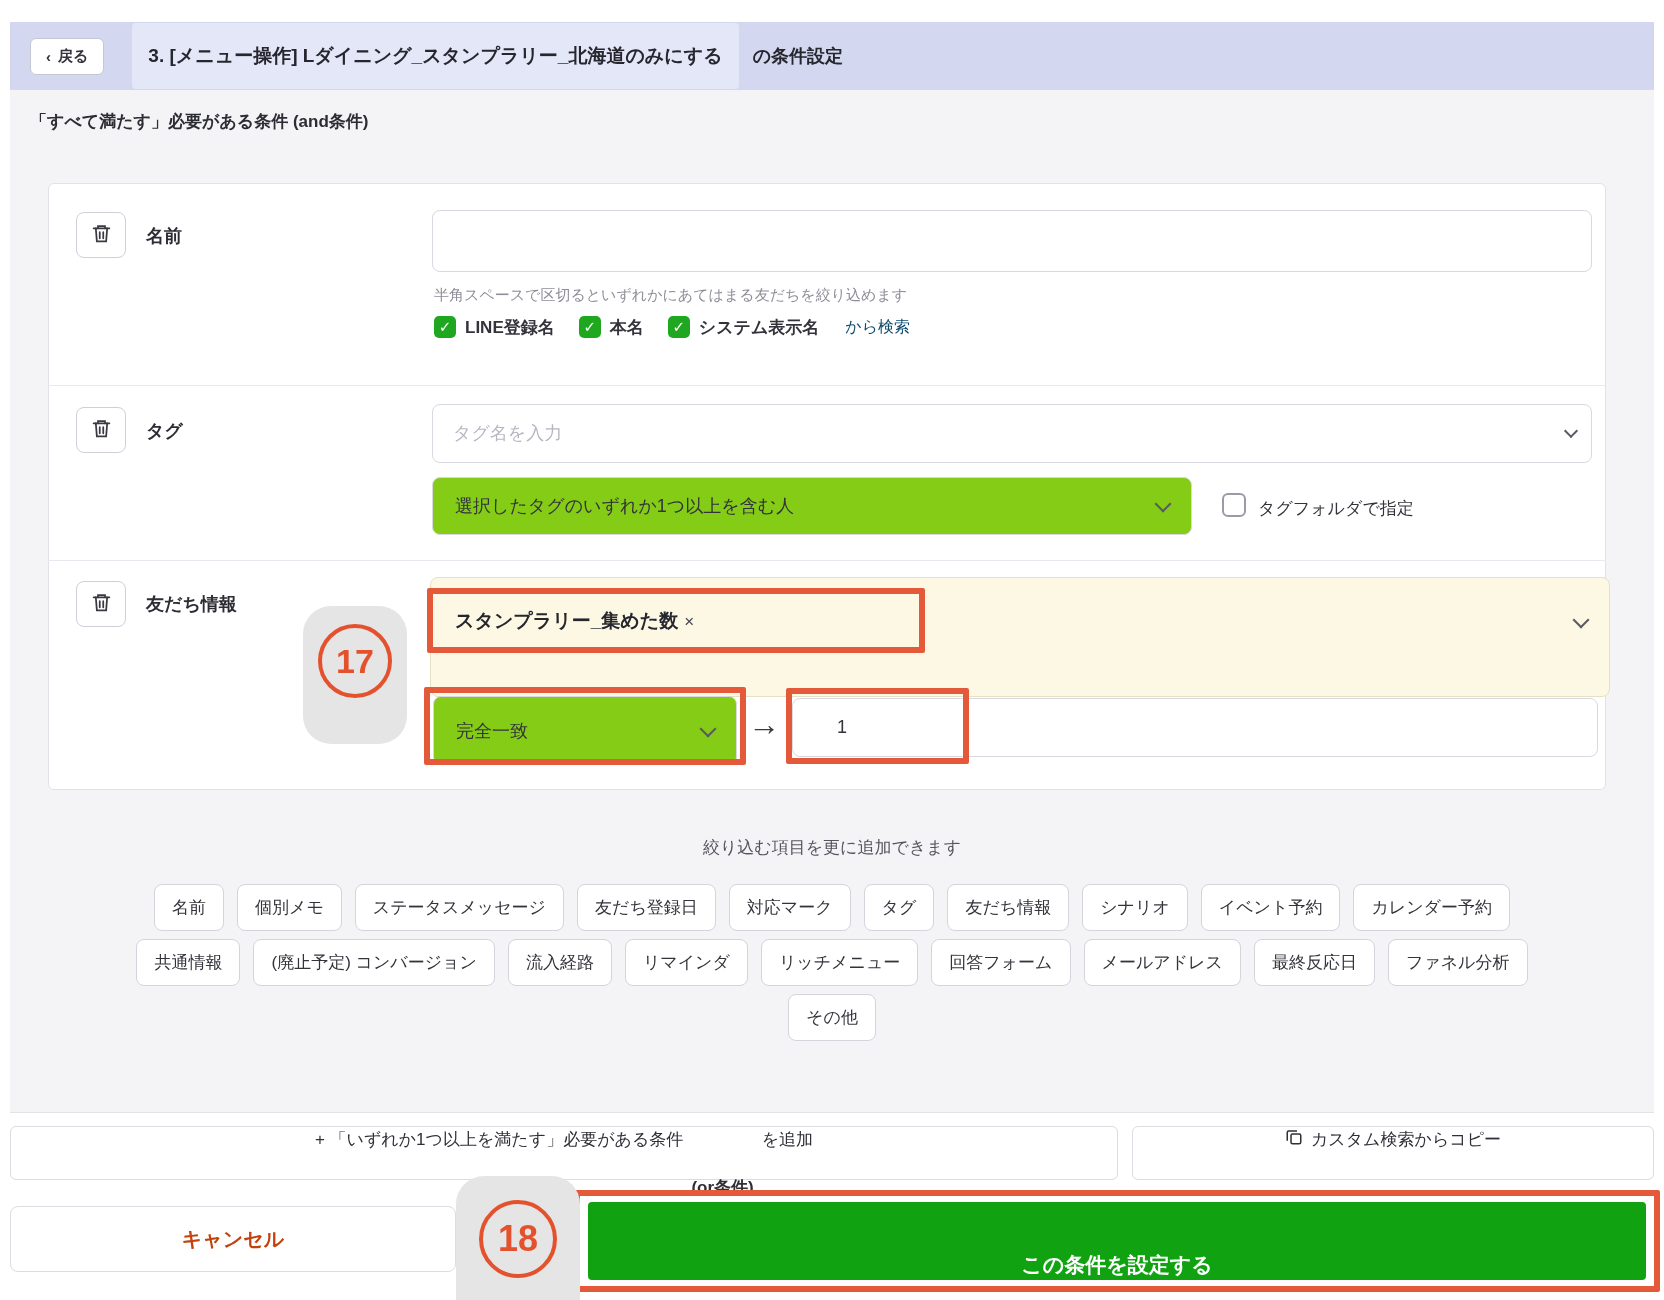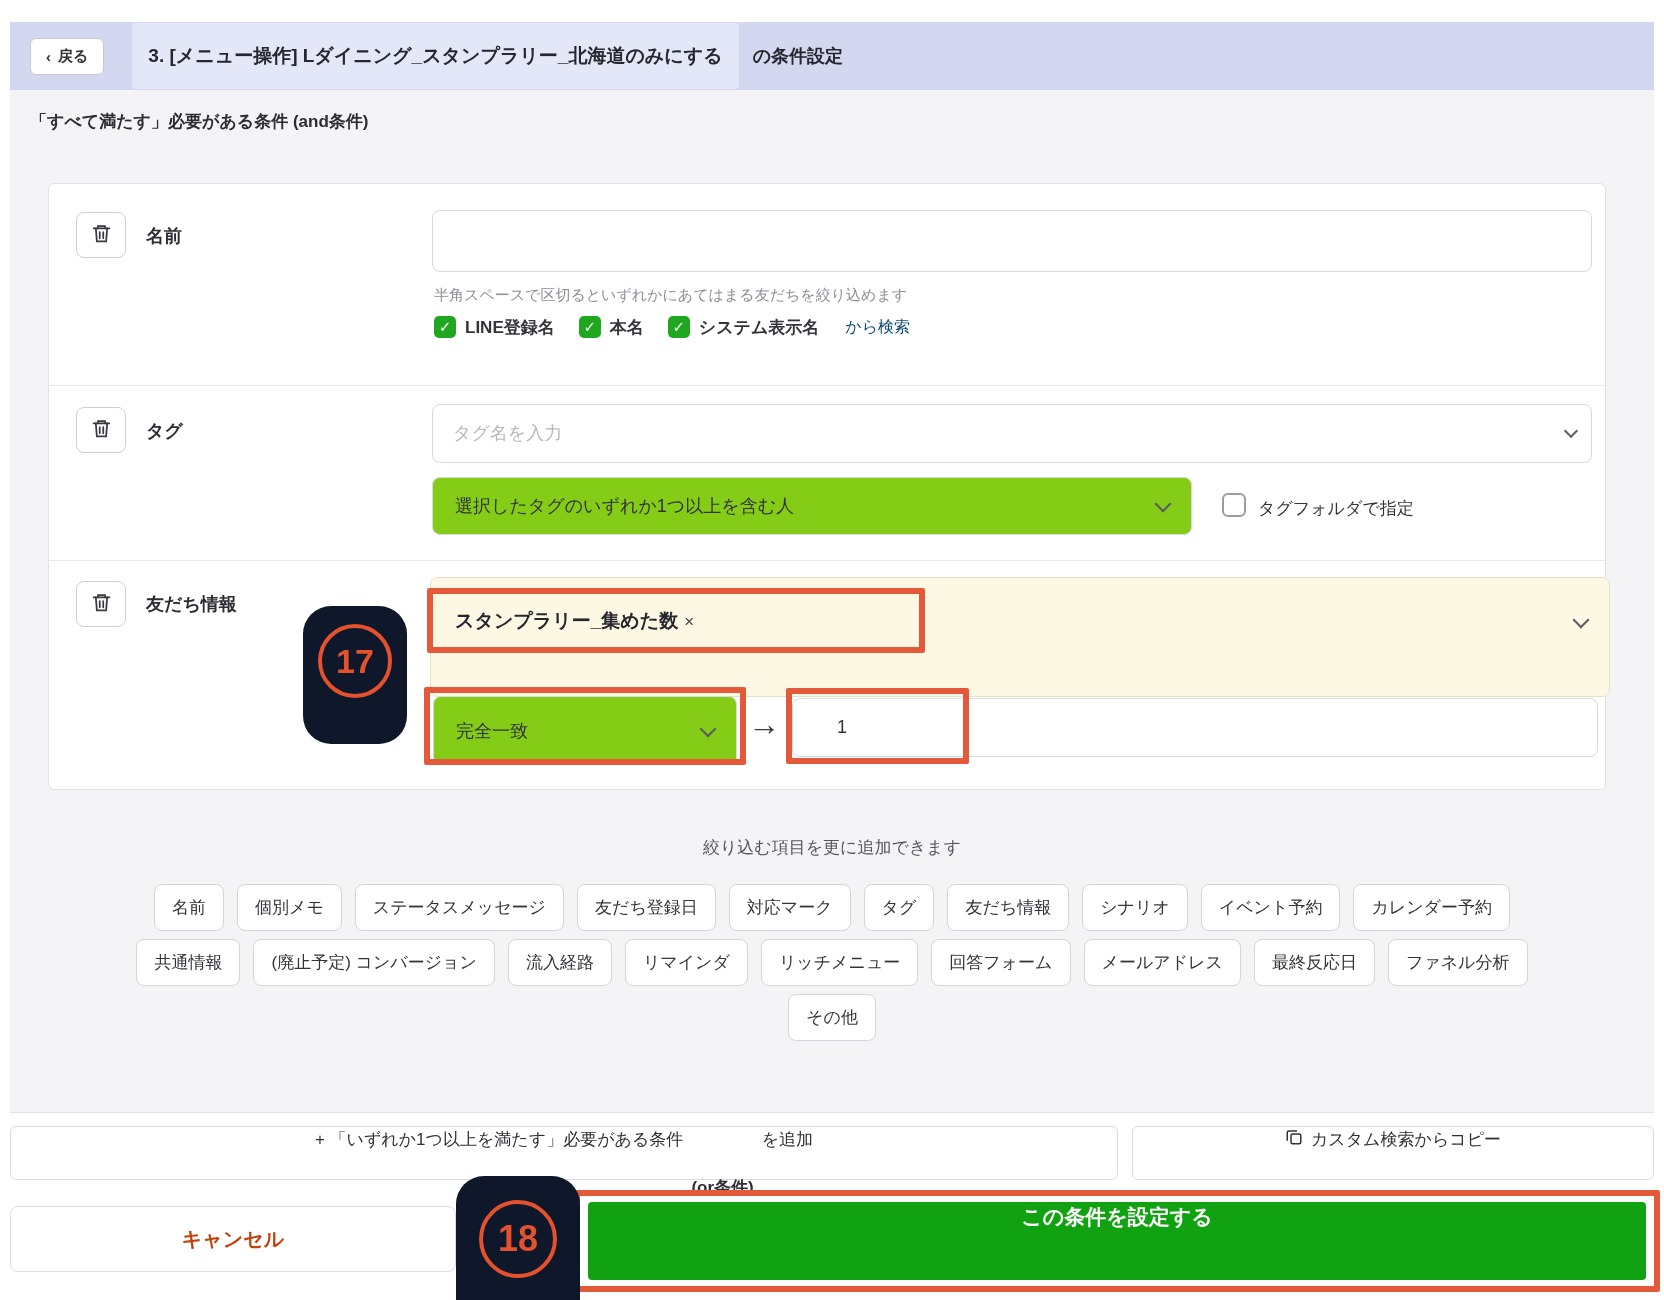--- a/index.html
+++ b/index.html
@@ -46,37 +46,37 @@
         transform:rotate(45deg);position:absolute;}
   .sel .chev{right:22px;top:50%;margin-top:-8px;}
 
   .empty-cbx{width:24px;height:24px;background:#fff;border:2px solid #9b9ba8;border-radius:6px;cursor:pointer;}
 
   .multi-yellow{background:#fcf8e3;border:1px solid #e6e0c5;border-radius:8px;cursor:pointer;}
   .chip-line{display:flex;align-items:baseline;font-size:19px;font-weight:700;color:#26262e;}
   .chip-x{font-weight:400;font-size:17px;margin-left:6px;color:#44444c;cursor:pointer;}
 
   .red-box{border:6px solid #e4593a;border-radius:2px;background:transparent;pointer-events:none;z-index:5;}
-  .blob{background:#0f172a;border-radius:28px;z-index:6;display:flex;justify-content:center;}
+  .blob{background:#e5e5e5;border-radius:28px;z-index:6;display:flex;justify-content:center;}
   .num-circle{border:4px solid #e4512d;border-radius:50%;color:#e4512d;font-weight:700;
               display:flex;align-items:center;justify-content:center;background:transparent;}
 
   .arrow-glyph{font-size:32px;color:#3a3a42;font-weight:400;}
 
   .hint{left:0;top:836px;width:1664px;text-align:center;font-size:17px;color:#55555e;}
   .chip-row{left:0;width:1664px;display:flex;justify-content:center;gap:13px;}
   .chip{height:47px;display:flex;align-items:center;padding:0 17px;background:#fff;border:1px solid #d4d4dc;
         border-radius:8px;font-size:17px;font-weight:500;color:#33333b;cursor:pointer;font-family:inherit;}
 
   .wide-btn{background:#fff;border:1px solid #dcdce2;border-radius:6px;display:flex;align-items:flex-start;
             justify-content:center;font-size:17px;color:#2f2f37;cursor:pointer;gap:8px;}
   .wide-btn b{font-weight:800;margin-top:48px;}
   .cancel-btn{background:#fff;border:1px solid #dcdce2;border-radius:8px;display:flex;align-items:center;
               justify-content:center;font-size:20px;font-weight:700;color:#c2410c;cursor:pointer;}
-  .submit-btn{background:#10a211;border:none;border-radius:4px;display:flex;align-items:flex-start;justify-content:center;
+  .submit-btn{background:#10a211;border:none;border-radius:4px;display:flex;align-items:flex-end;justify-content:center;
               font-size:21px;font-weight:700;color:#fff;cursor:pointer;z-index:4;font-family:inherit;}
 </style>
 </head>
 <body>
 
 <div class="page">
 
   <div class="abs header">
     <button class="back-btn">
       <span>‹</span>

